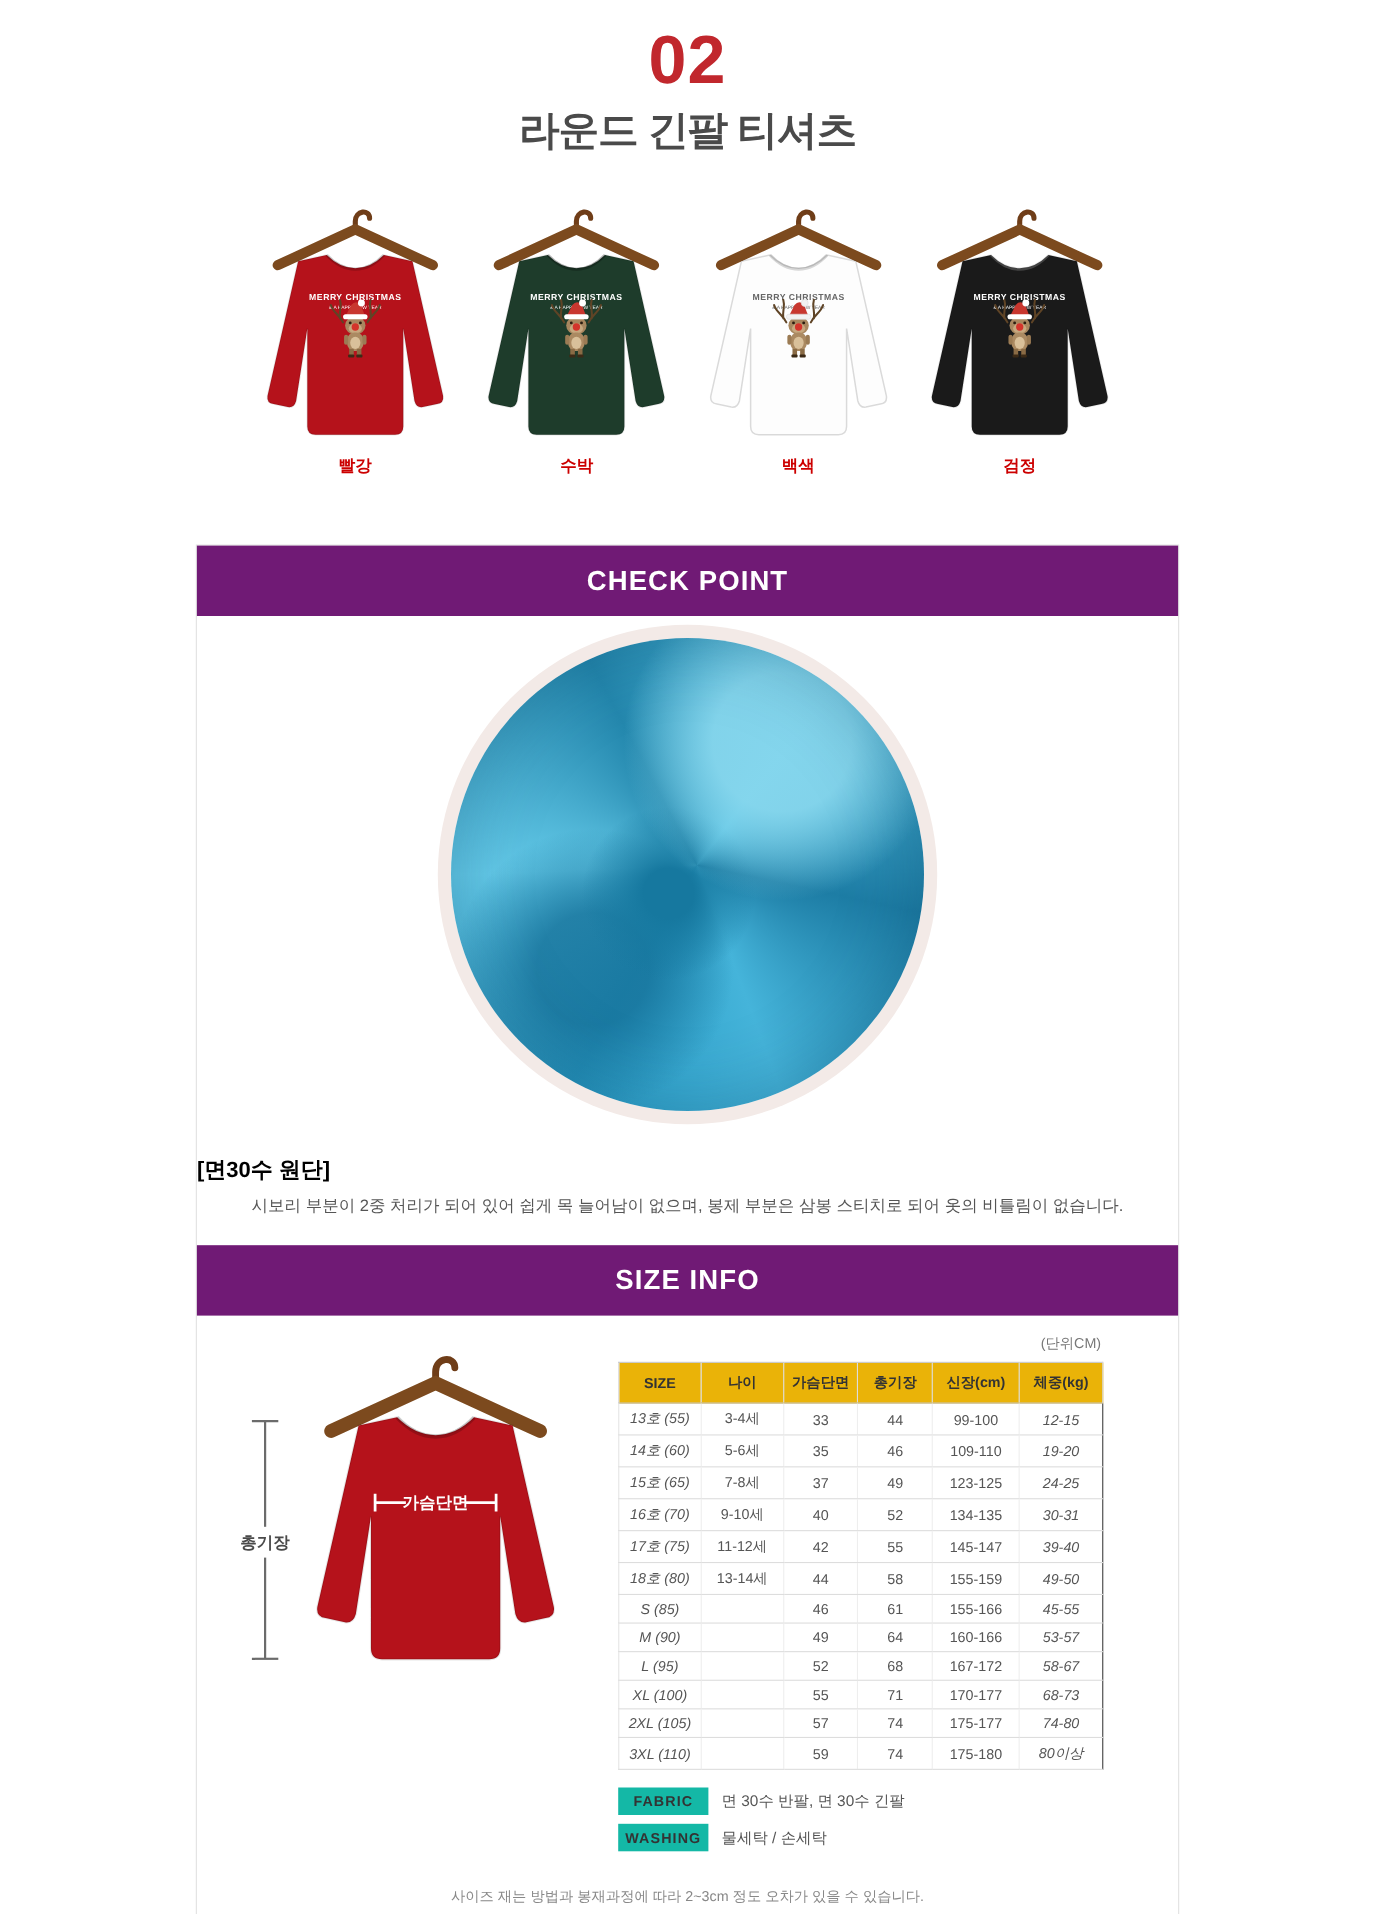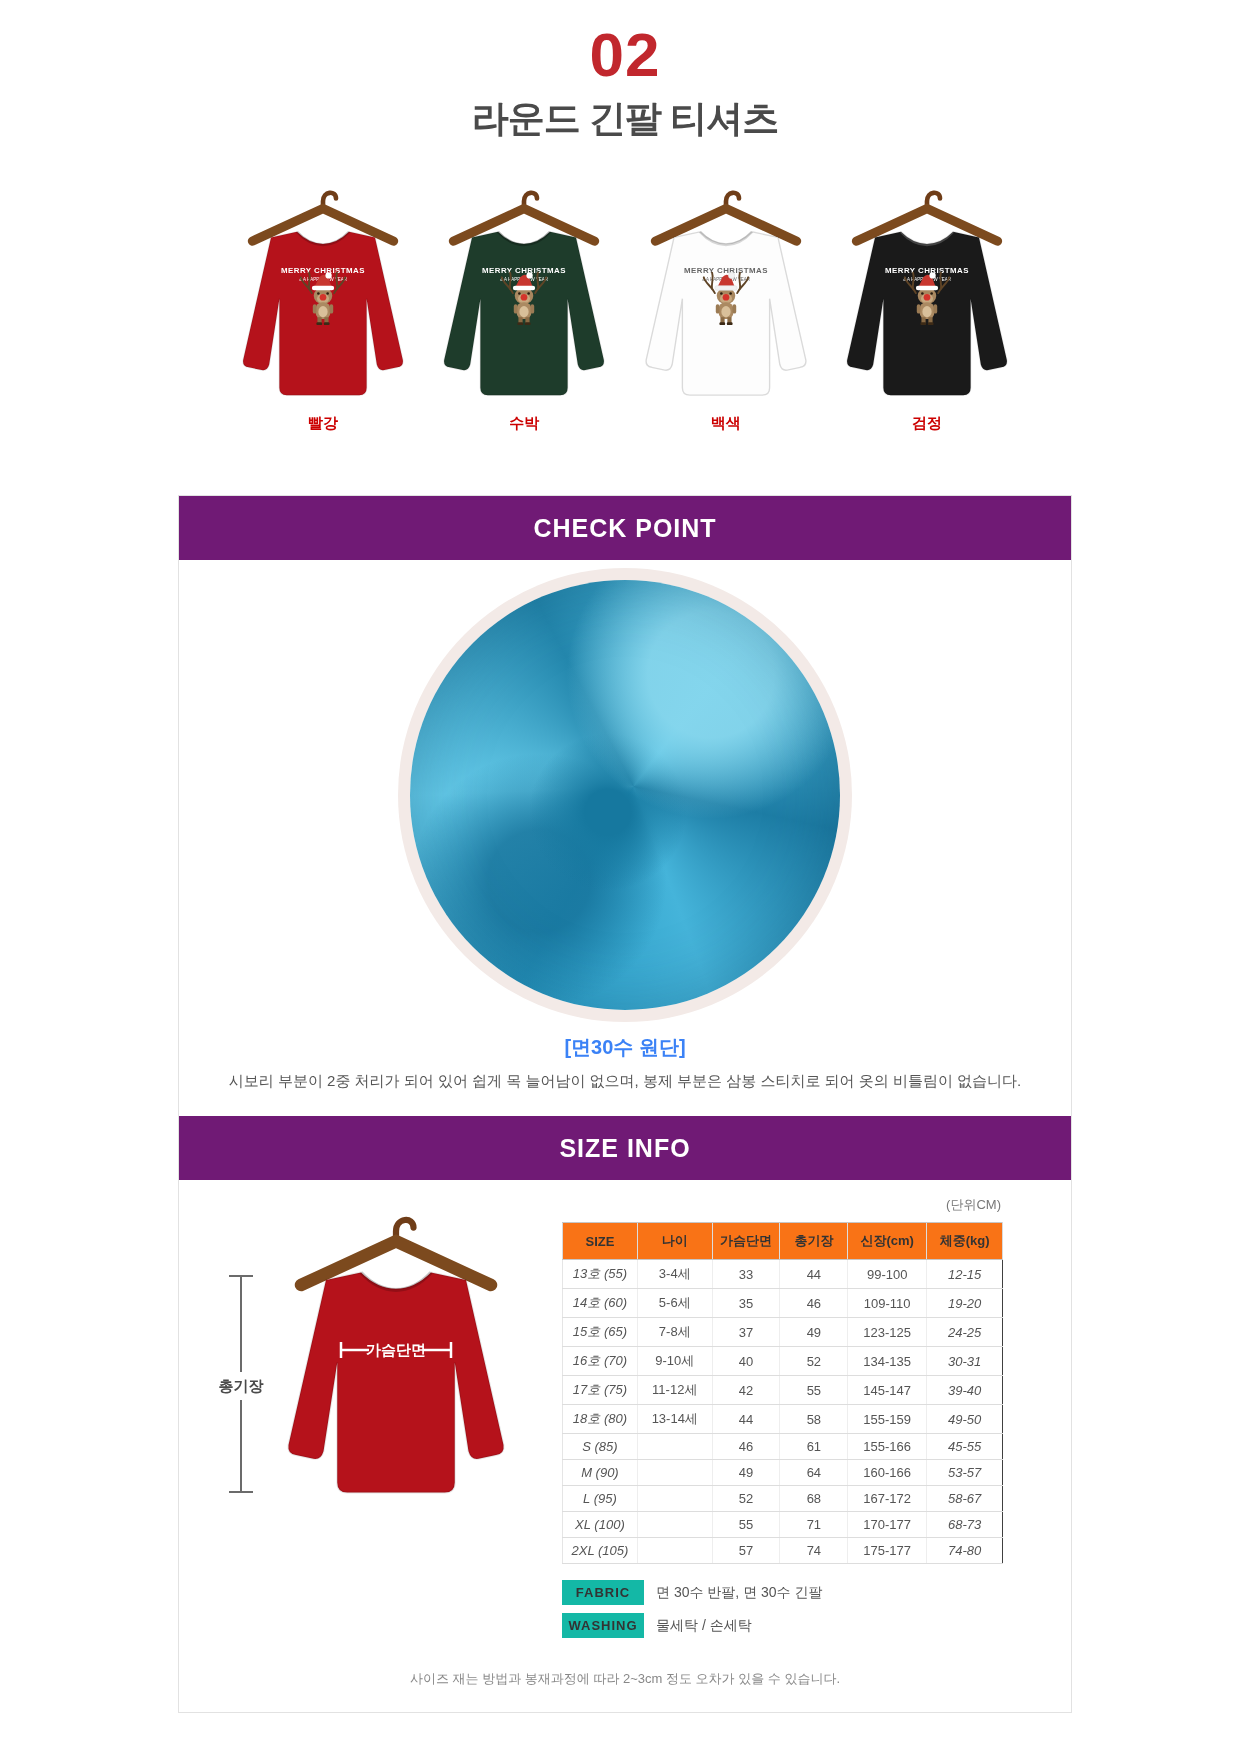--- a/index.html
+++ b/index.html
@@ -27,33 +27,33 @@
   .fabric-ring { width:454px; height:454px; margin:8px auto 0; border-radius:50%;
                  background:#f3eae7; padding:12px; }
   .fabric-photo { width:100%; height:100%; border-radius:50%;
     background:
       radial-gradient(circle at 70% 22%, rgba(137,216,238,.9) 0 14%, rgba(137,216,238,0) 32%),
       radial-gradient(circle at 46% 54%, #16789f 0 7%, rgba(22,120,159,0) 24%),
       radial-gradient(circle at 30% 70%, rgba(20,110,150,.75) 0 12%, rgba(20,110,150,0) 30%),
       conic-gradient(from 210deg at 52% 48%, #2b9ec7, #63c9e8 16%, #2488ae 34%, #54c0e2 52%, #1d7da5 70%, #45b4da 86%, #2b9ec7);
     box-shadow: inset 0 0 70px rgba(0,55,85,.28); }
 
-  .fabric-caption { margin-top:12px; text-align:center; font-size:20px; font-weight:700; color:#3b82f6; }
+  .fabric-caption { margin-top:28px; text-align:left; font-size:20px; font-weight:700; color:#000000; }
   .fabric-desc { margin-top:8px; text-align:center; font-size:15px; color:#555; line-height:1.55; }
 
   
   .size-section { padding:4px 68px 0 22px; }
   .size-flex { display:flex; }
   .diagram-col { width:345px; flex:none; }
   .diagram-svg { width:330px; height:345px; margin-top:26px; display:block; }
   .table-col { flex:1;padding-left:16px; }
   .unit-note { text-align:right; font-size:13px; color:#777; margin:12px 2px 8px 0; }
 
   table.size-table { border-collapse:collapse; width:441px; font-size:13px; color:#555; }
-  .size-table th { background:#f97316; color:#333; font-size:13px; font-weight:700;
+  .size-table th { background:#eab308; color:#333; font-size:13px; font-weight:700;
      border-top:1px solid #c6c6c6; border-bottom:1px solid #c6c6c6; padding:9px 0; }
   .size-table th + th { border-left:1px solid #ddd; }
   .size-table td { text-align:center; padding:5px 0; border-bottom:1px solid #ddd; }
   .size-table td + td { border-left:1px solid #eee; }
   .size-table tr td:first-child { border-left:1px solid #e5e5e5;font-style:italic; }
   .size-table tr td:last-child { border-right:1px solid #404040;font-style:italic; }
   .size-table th:first-child { border-left:1px solid #d9d9d9; }
   .size-table th:last-child { border-right:1px solid #d9d9d9; }
   .col-size{width:75px}.col-age{width:75px}.col-chest{width:68px}.col-len{width:68px}.col-height{width:79px}.col-weight{width:76px}
 
@@ -347,20 +347,28 @@
                   <td>68-73</td>
                 </tr>
                 <tr>
                   <td>2XL (105)</td>
                   <td></td>
                   <td>57</td>
                   <td>74</td>
                   <td>175-177</td>
                   <td>74-80</td>
                 </tr>
+                <tr>
+                  <td>3XL (110)</td>
+                  <td></td>
+                  <td>59</td>
+                  <td>74</td>
+                  <td>175-180</td>
+                  <td>80이상</td>
+                </tr>
               </tbody>
           </table>
 
           <div class="spec-rows">
             <div class="spec-row">
               <span class="spec-label">FABRIC</span>
               <span class="spec-value">면 30수 반팔, 면 30수 긴팔</span>
             </div>
             <div class="spec-row">
               <span class="spec-label">WASHING</span>

